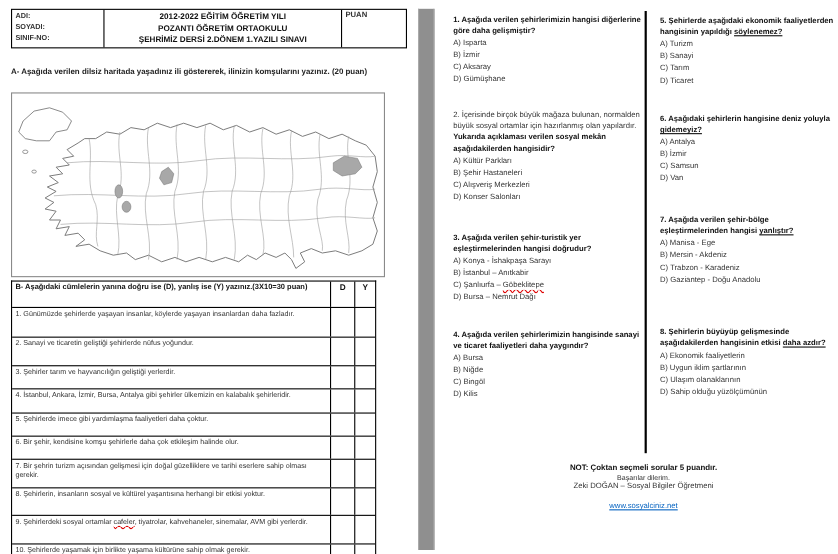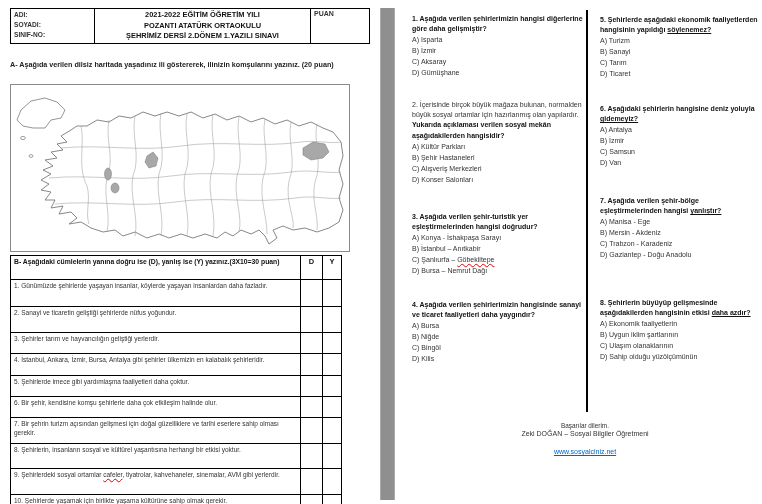--- a/index.html
+++ b/index.html
@@ -62,22 +62,22 @@
 </head>
 <body>
 
 <div class="hdr">
   <div class="cell id">
     <div>ADI:</div>
     <div>SOYADI:</div>
     <div>SINIF-NO:</div>
   </div>
   <div class="cell title">
-    <div>2021-2022  EĞİTİM ÖĞRETİM YILI</div>
-    <div>POZANTI  ATATÜRK ORTAOKULU</div>
+    <div>2012-2022  EĞİTİM ÖĞRETİM YILI</div>
+    <div>POZANTI  ÖĞRETİM ORTAOKULU</div>
     <div>ŞEHRİMİZ  DERSİ 2.DÖNEM  1.YAZILI  SINAVI</div>
   </div>
   <div class="cell puan">
     <div>PUAN</div>
   </div>
 </div>
 
 <div class="secA">A- Aşağıda  verilen dilsiz  haritada yaşadınız  ili göstererek,  ilinizin  komşularını  yazınız.  (20 puan)</div>
 
 <div class="mapbox">
@@ -247,16 +247,17 @@
 
     <div class="stem"><span>8. Şehirlerin büyüyüp gelişmesinde aşağıdakilerden hangisinin etkisi </span><span class="u">daha azdır?</span></div>
     <div class="opt"><span>A) Ekonomik faaliyetlerin</span><span class="wavy"></span></div>
     <div class="opt"><span>B) Uygun iklim şartlarının</span><span class="wavy"></span></div>
     <div class="opt"><span>C) Ulaşım olanaklarının</span><span class="wavy"></span></div>
     <div class="opt"><span>D) Sahip olduğu yüzölçümünün</span><span class="wavy"></span></div>
   </div>
 </div>
 
 <div class="footer">
+  <div class="note">NOT: Çoktan seçmeli  sorular  5 puandır.</div>
   <div class="wish">Başarılar dilerim.</div>
   <div class="teacher">Zeki DOĞAN – Sosyal Bilgiler Öğretmeni</div>
   <div><span class="link">www.sosyalciniz.net</span></div>
 </div>
 
 </body></html>

